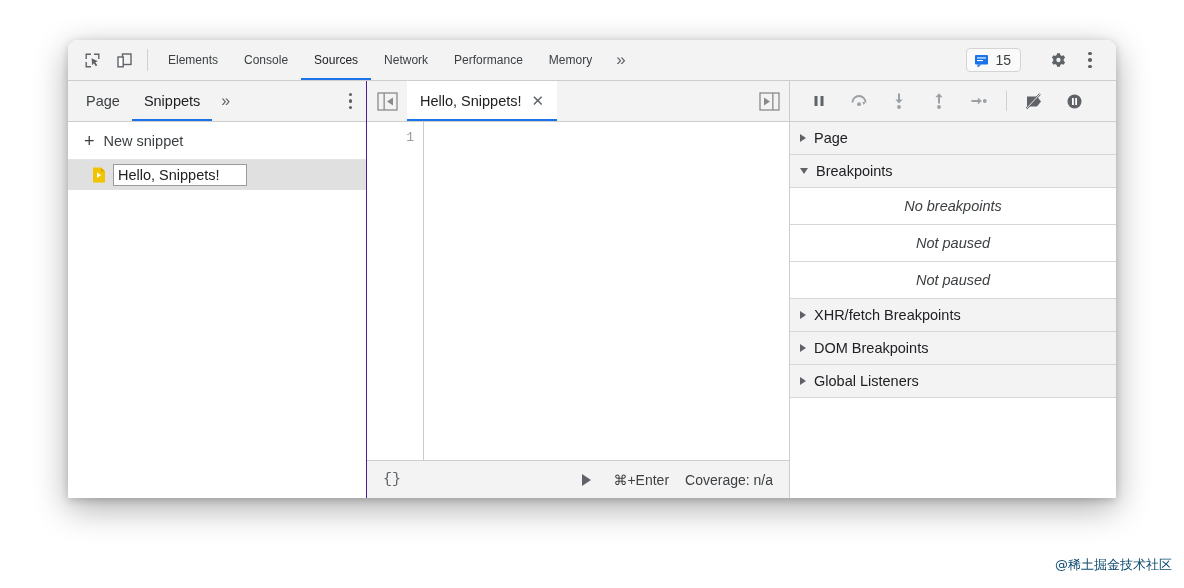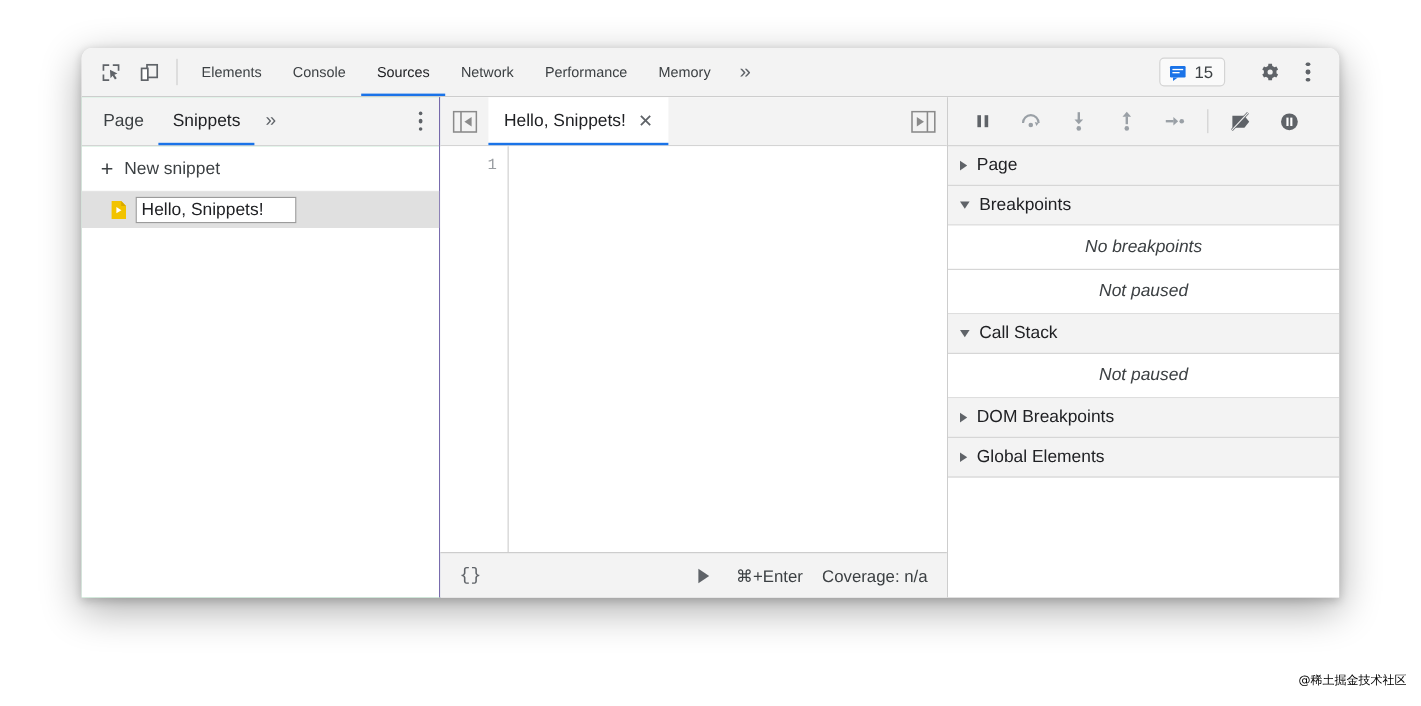--- a/index.html
+++ b/index.html
@@ -238,21 +238,21 @@
   .sec-body {
     height: 37px; display: flex; align-items: center; justify-content: center;
     background: #ffffff;
     border-bottom: 1px solid #d6d6d6;
     font-size: 14.5px; font-style: italic; color: #3c4043;
   }
 
   
   #watermark {
     position: absolute; right: 12px; bottom: 14px;
-    font-size: 10px; color: #000000;
+    font-size: 13px; color: #0c4a6e;
     font-family: "DejaVu Sans", sans-serif;
   }
 </style>
 </head>
 <body>
 
 <div id="window">
 
 
   <div id="dt-tabbar">
@@ -449,35 +449,35 @@
         </div>
 
         <div class="sec-head">
           <span class="tri open"></span>
           <span>Breakpoints</span>
         </div>
         <div class="sec-body">No breakpoints</div>
 
         <div class="sec-body">Not paused</div>
 
+        <div class="sec-body">Not paused</div>
+
         <div class="sec-head">
-          <span class="tri open"></span>
-          <span>Call Stack</span>
-        </div>
-        <div class="sec-body">Not paused</div>
-
+          <span class="tri closed"></span>
+          <span>XHR/fetch Breakpoints</span>
+        </div>
 
         <div class="sec-head">
           <span class="tri closed"></span>
           <span>DOM Breakpoints</span>
         </div>
 
         <div class="sec-head">
           <span class="tri closed"></span>
-          <span>Global Elements</span>
+          <span>Global Listeners</span>
         </div>
       </div>
     </div>
 
   </div>
 </div>
 
 <div id="watermark">@稀土掘金技术社区</div>
 
 </body></html>

